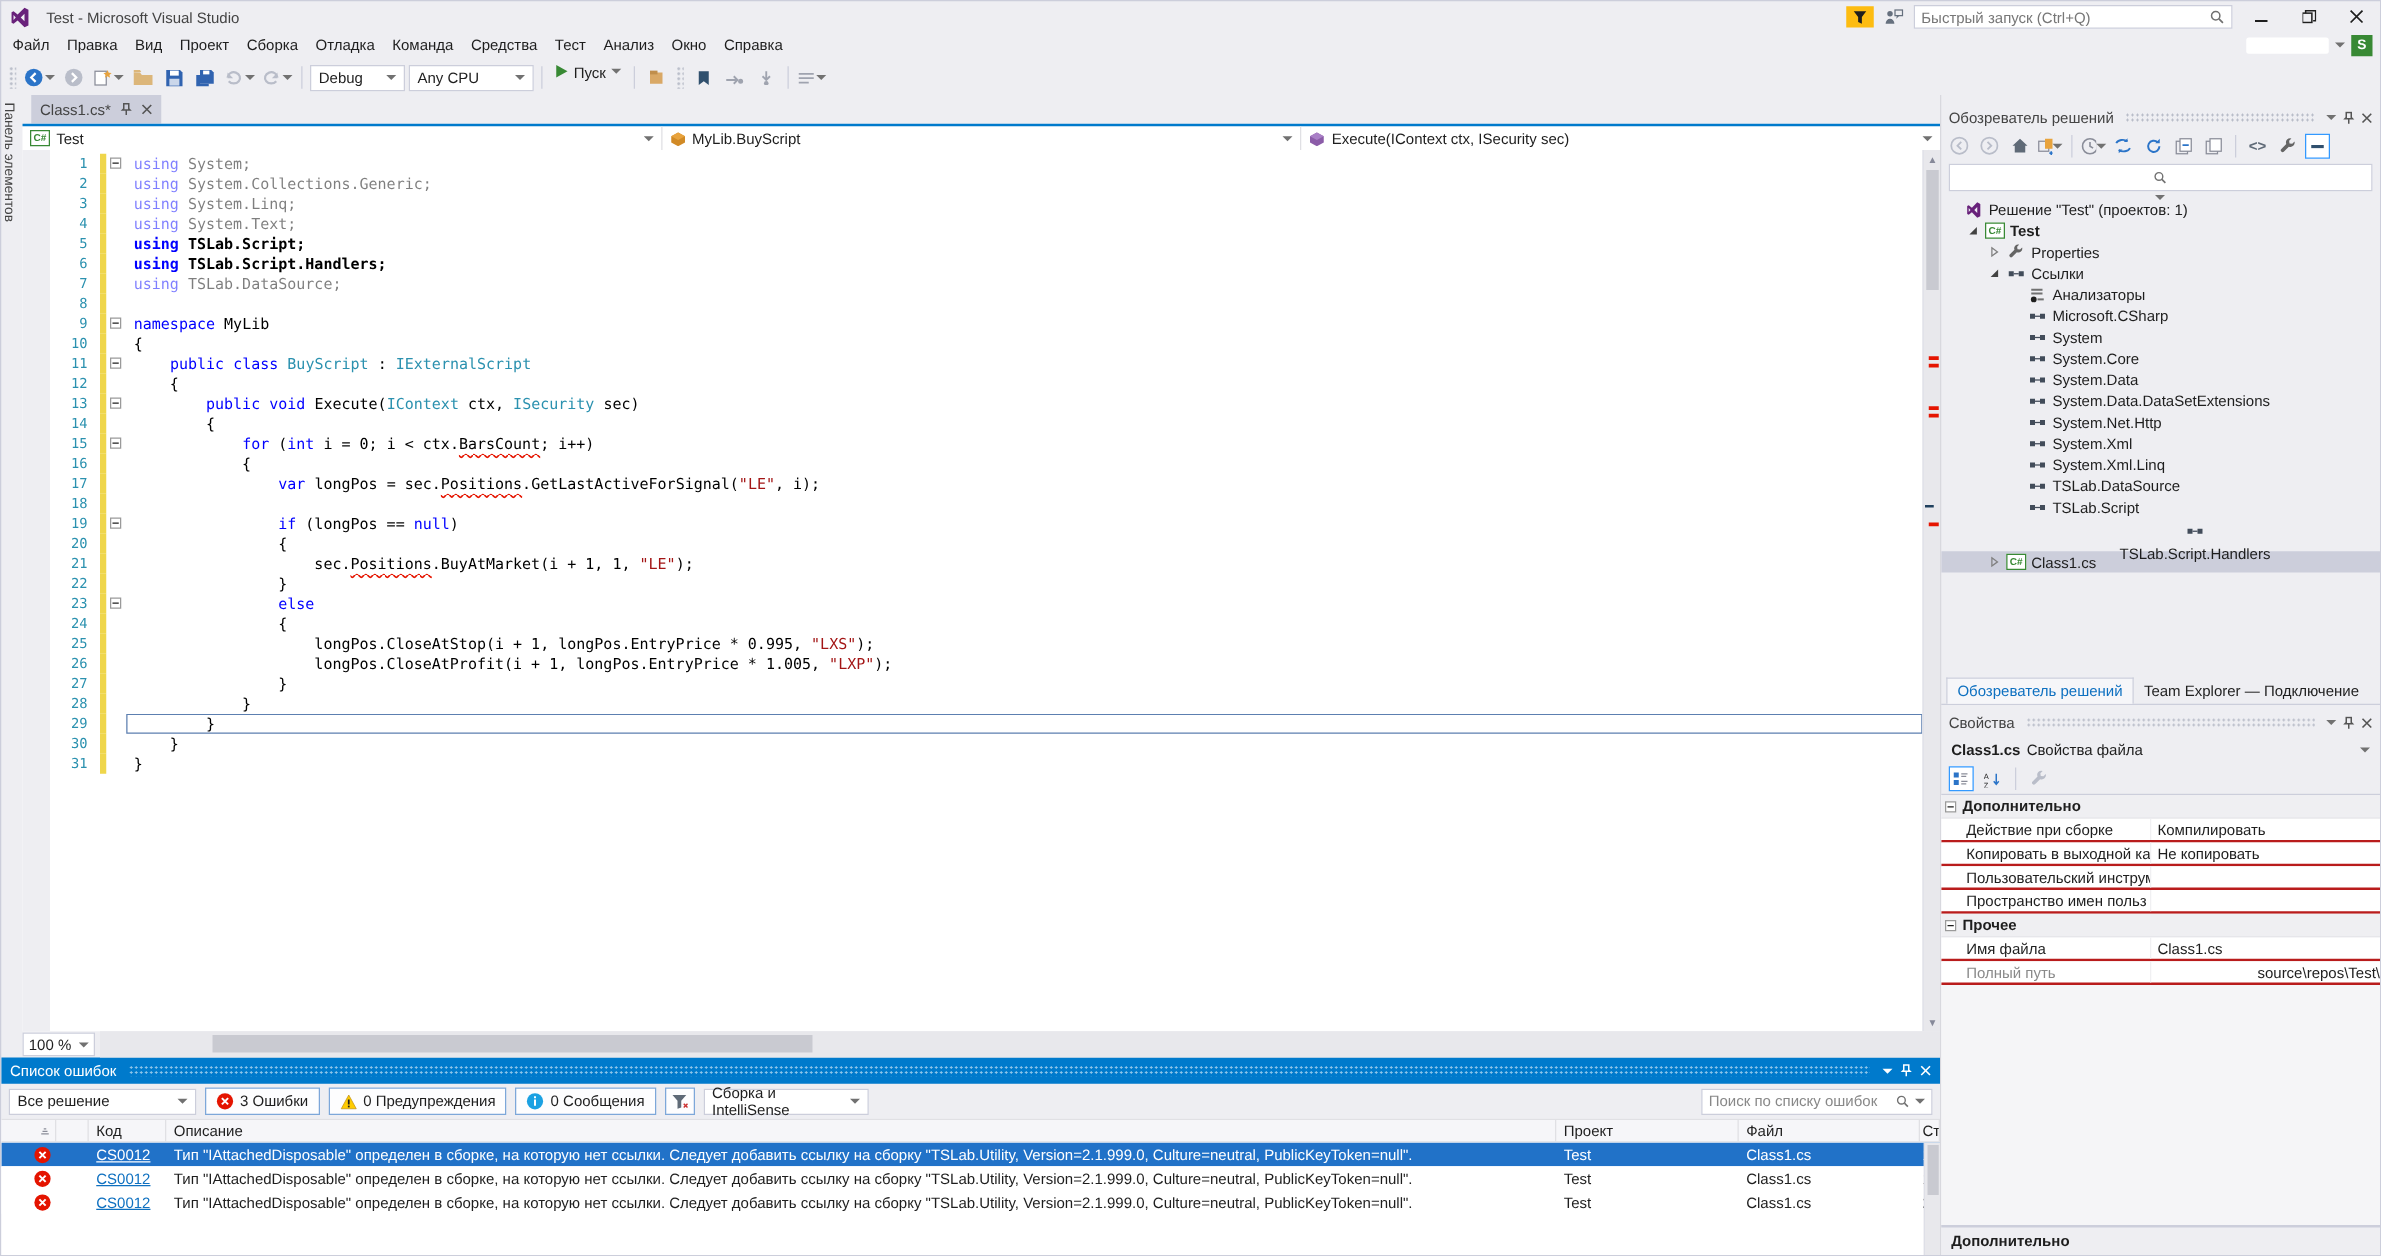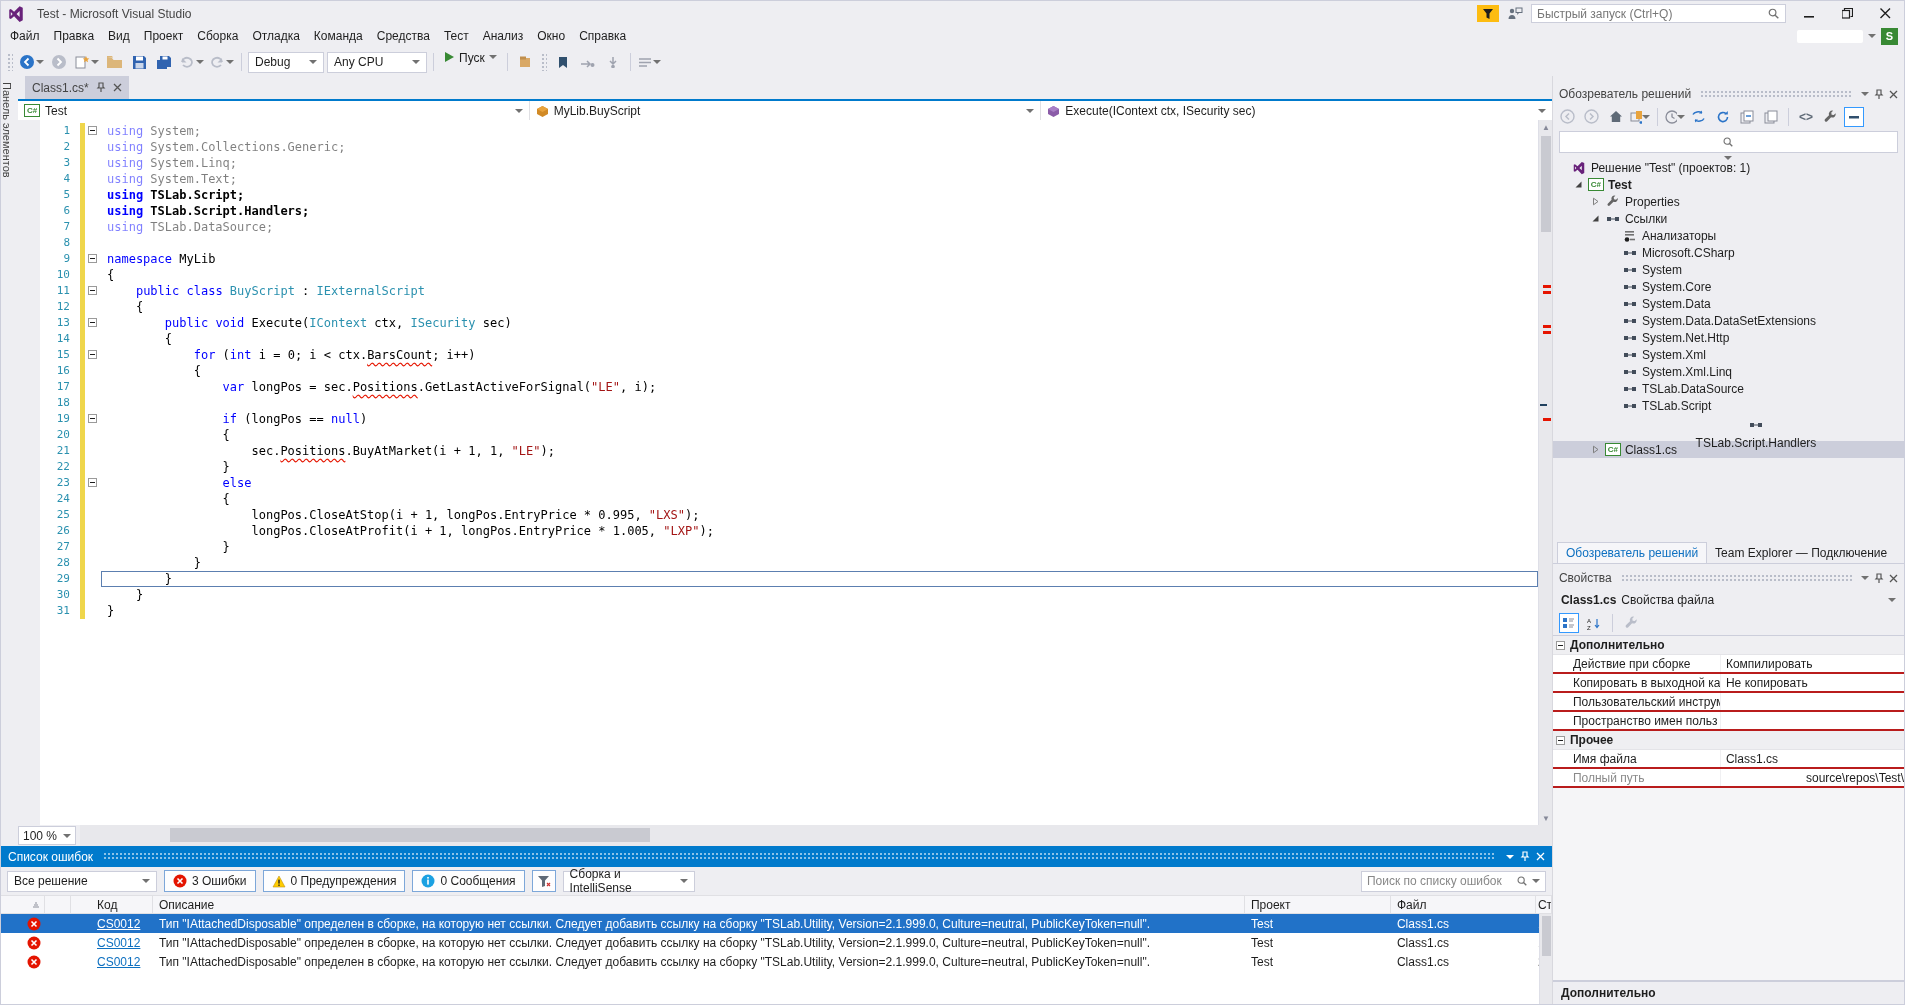--- a/index.html
+++ b/index.html
@@ -81,21 +81,21 @@
   .ep-search{margin-left:auto;width:185px;height:21px;border:1px solid #CCCEDB;background:#fff;color:#888;display:flex;align-items:center;gap:4px;padding:0 5px;}
   .ep-search span:first-child{flex:1;white-space:nowrap;overflow:hidden;}
   .ep-header{height:19px;display:flex;align-items:center;background:#F6F6F9;border-top:1px solid #E0E0E4;border-bottom:1px solid #E0E0E4;color:#1E1E1E;}
   .ep-header .cell{border-right:1px solid #E0E0E4;height:100%;display:flex;align-items:center;padding-left:6px;overflow:hidden;white-space:nowrap;}
   .ep-rows{flex:1;background:#fff;position:relative;overflow:hidden;}
   .ep-row{height:19px;display:flex;align-items:center;background:#fff;}
   .ep-row.sel{background:#2172C8;color:#fff;}
   .ep-row .cell{height:100%;display:flex;align-items:center;padding-left:6px;overflow:hidden;white-space:nowrap;}
   .c0{width:44px;justify-content:flex-end;padding-right:4px;}
   .c1{width:26px;}
-  .c2{width:62px;margin-left:20px;}
+  .c2{width:62px;}
   .c3{flex:1;}
   .c4{width:146px;}
   .c5{width:145px;}
   .c6{width:16px;padding-left:2px !important;}
   .err-code{color:#0E70C0;text-decoration:underline;}
   .ep-row.sel .err-code{color:#fff;}
   .ep-vscroll{position:absolute;right:0;top:0;bottom:0;width:13px;background:#E8E8EC;border-left:1px solid #DEDFE7;}
   .ep-vthumb{position:absolute;left:2px;top:2px;width:9px;height:40px;background:#C9CAD1;}
   
   .right-col{flex:1;display:flex;flex-direction:column;border-left:1px solid #D8D8DE;min-height:0;}

